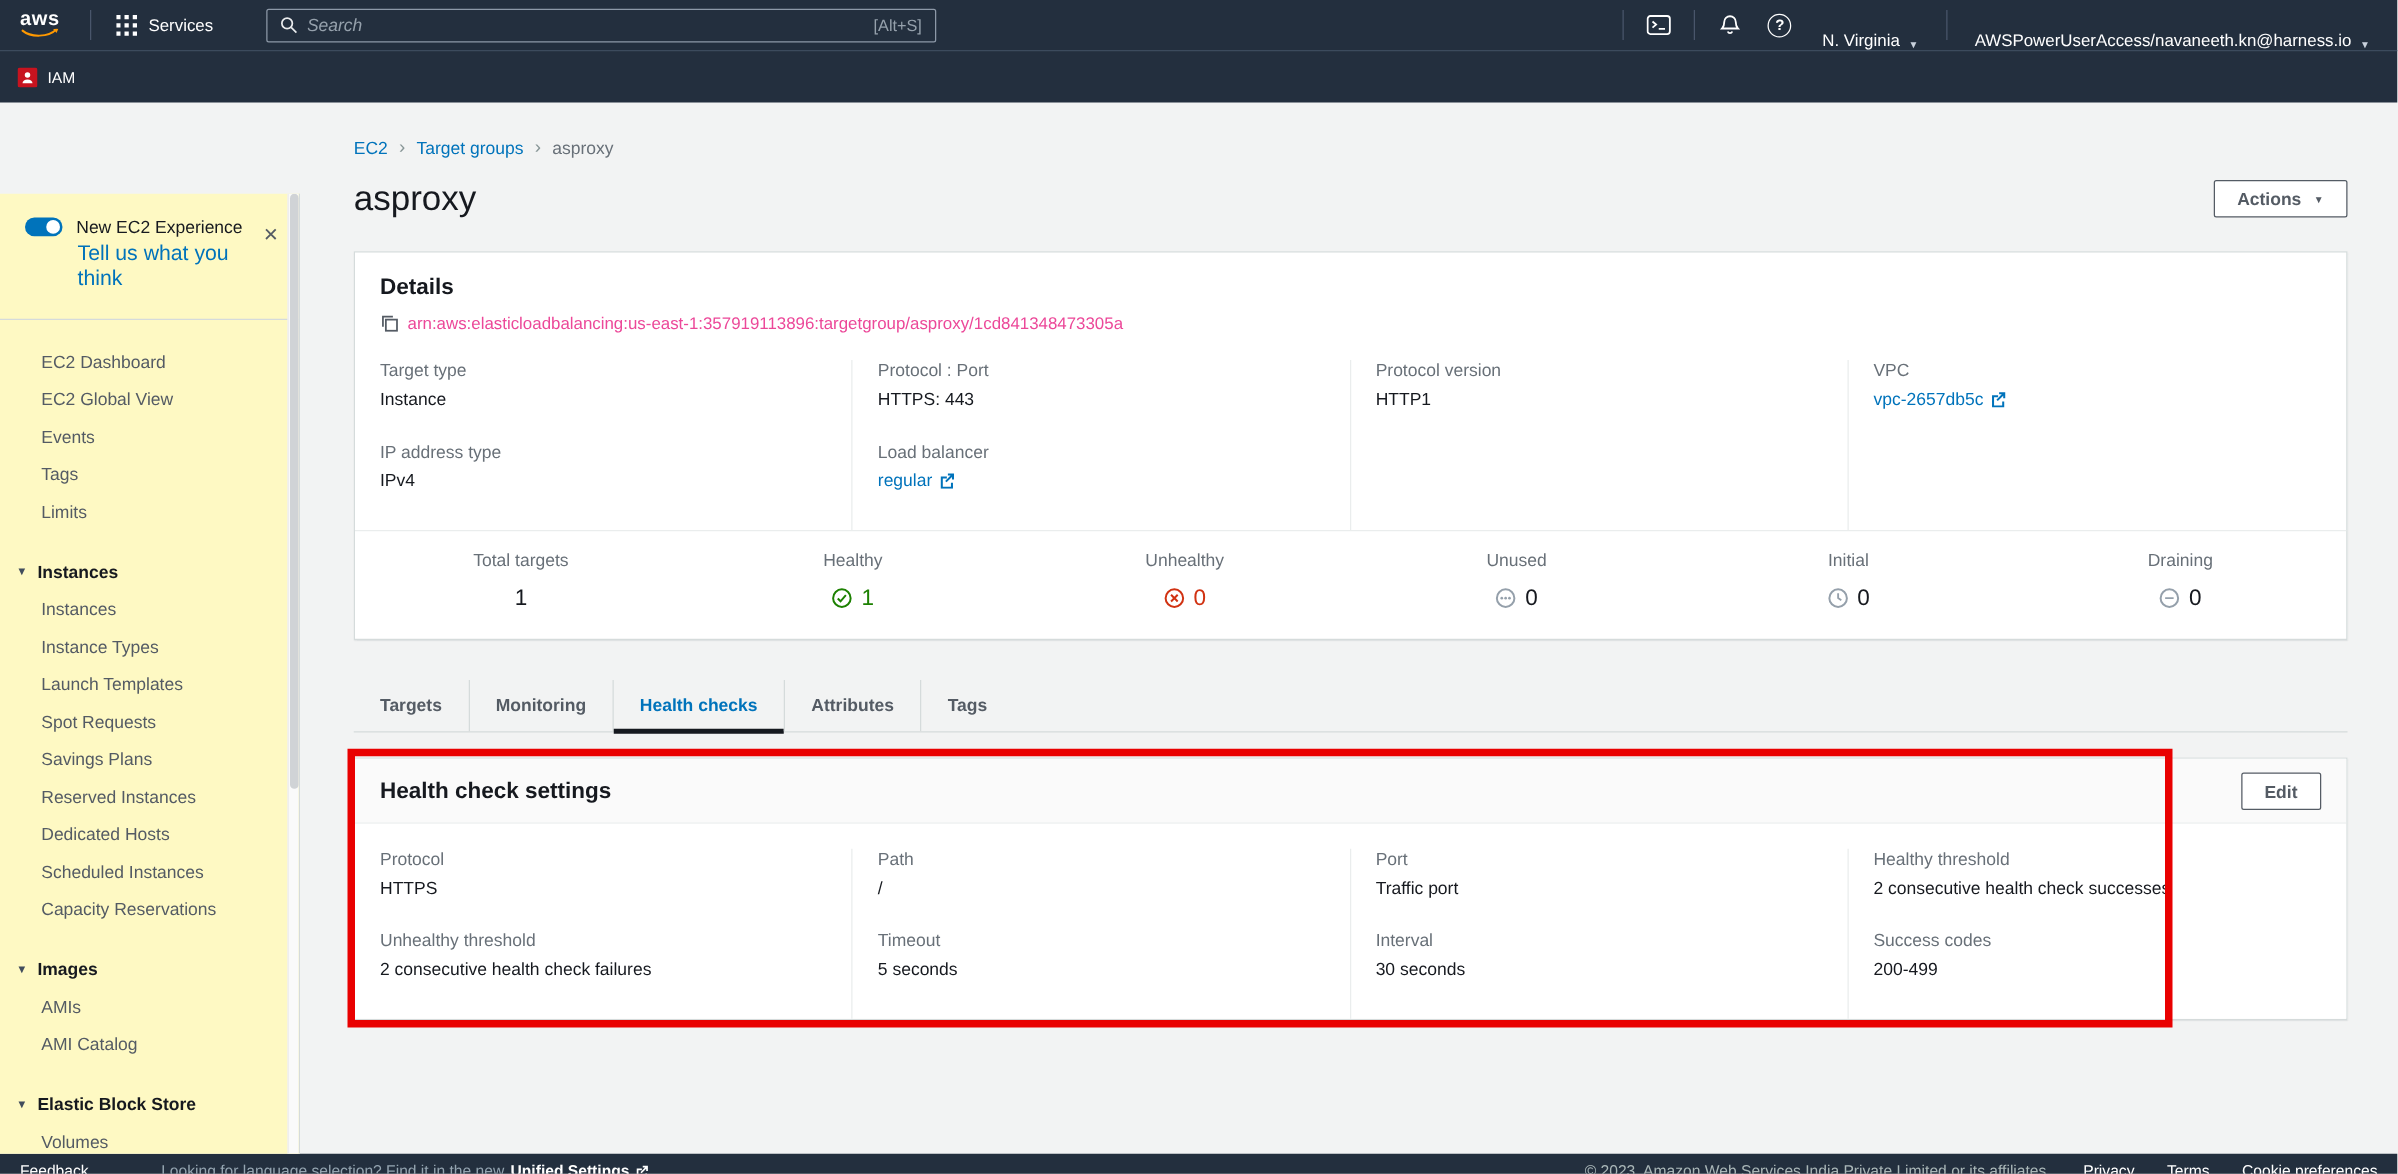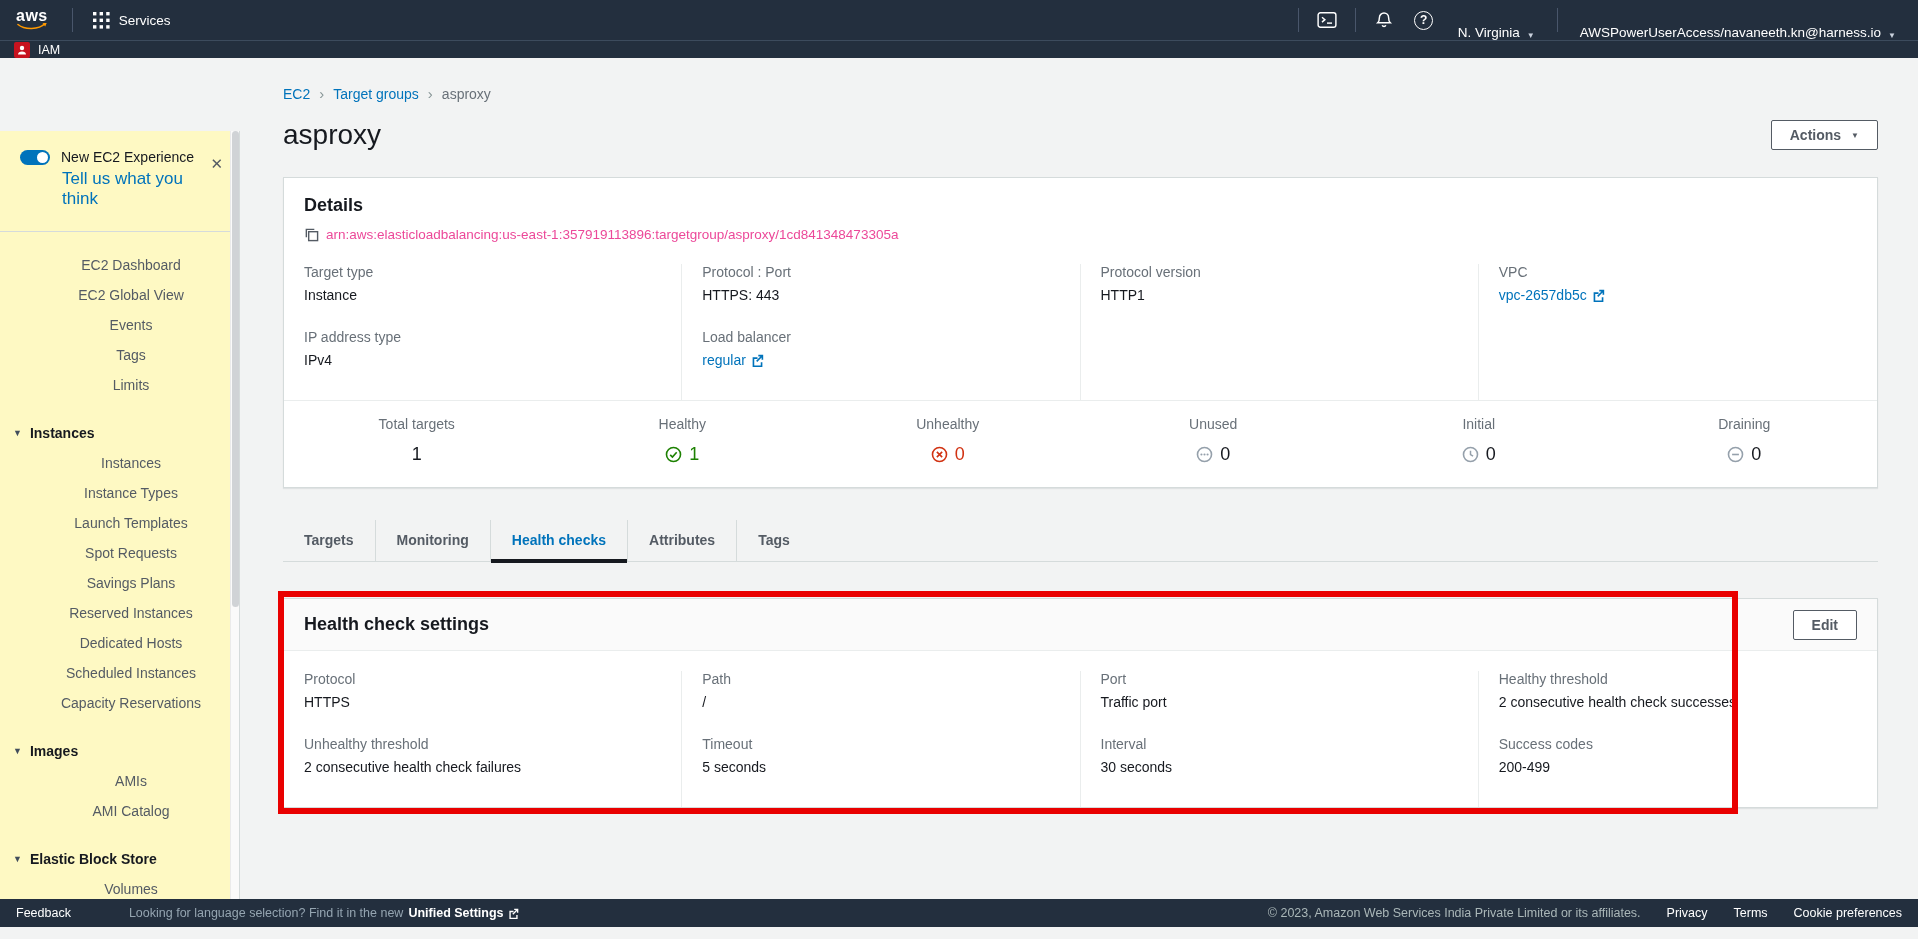--- a/index.html
+++ b/index.html
@@ -17,41 +17,41 @@
   .search-box input { flex:1; background:transparent; border:none; outline:none; color:#fff; font-size:14px; }
   .search-box input::placeholder { color:#95a0ab; font-style:italic; }
   .search-shortcut { color:#95a0ab; font-size:13px; }
   .topnav-right { position:absolute; right:10px; top:0; height:40px; display:flex; align-items:center; gap:4px; }
   .icon-btn { width:36px; height:40px; display:flex; align-items:center; justify-content:center; cursor:pointer; }
   .help-circle { width:19px; height:19px; border:1.5px solid #fff; border-radius:50%; color:#fff; font-size:12px; font-weight:bold; display:flex; align-items:center; justify-content:center; }
   .nav-text-btn { color:#fff; font-size:13.5px; display:flex; align-items:flex-end; gap:7px; padding:0 12px; height:40px; cursor:pointer; white-space:nowrap; }
   .caret-down { font-size:8px; color:#c9d1dc; }
 
   
-  .fav-bar { height:18px; background:#232f3e; border-top:1px solid #3c4b5d; display:flex; align-items:center; padding:0 14px; gap:8px; }
+  .fav-bar { height:42px; background:#232f3e; border-top:1px solid #3c4b5d; display:flex; align-items:center; padding:0 14px; gap:8px; }
   .fav-label { color:#fff; font-size:12.5px; }
 
   
   .body-region { display:flex; height:841px; }
 
   
   .sidebar { width:240px; position:relative; flex:none; }
   .sidebar-panel { position:absolute; top:73px; left:0; right:0; bottom:0; background:#fef9c3; border-right:1px solid #d5dbdb; overflow:hidden; }
   .sb-scrollbar { position:absolute; top:0; right:0; bottom:0; width:9px; background:#fafafa; border-left:1px solid #ebebeb; }
   .sb-thumb { position:absolute; top:0; left:1px; width:7px; height:62%; background:#d0d3d6; border-radius:4px; }
   .exp-block { padding:18px 18px 12px 20px; position:relative; }
   .exp-row { display:flex; align-items:center; gap:11px; }
   .toggle { width:30px; height:15px; border-radius:8px; background:#0073bb; position:relative; flex:none; cursor:pointer; }
   .toggle-knob { position:absolute; top:2px; right:2px; width:11px; height:11px; background:#fff; border-radius:50%; }
   .exp-label { font-size:14px; color:#16191f; }
   .exp-link { font-size:17px; color:#0073bb; margin:4px 0 0 42px; cursor:pointer; }
   .sb-close { position:absolute; right:16px; top:24px; color:#545b64; font-size:15px; cursor:pointer; }
   .sb-divider { border-bottom:1px solid #d5dbdb; margin:10px 0 0 0; }
   .sb-list { list-style:none; padding:18px 0 20px 0; }
-  .sb-item { padding:7px 10px 7px 33px; color:#545b64; font-size:14px; cursor:pointer; line-height:16px;text-align:center; }
+  .sb-item { padding:7px 10px 7px 33px; color:#545b64; font-size:14px; cursor:pointer; line-height:16px; }
   .sb-header { padding:7px 10px 7px 13px; margin-top:18px; color:#16191f; font-weight:bold; font-size:14px; display:flex; align-items:center; gap:8px; cursor:pointer; }
   .sb-header .tri { font-size:9px; color:#414d5c; }
 
   
   .main { flex:1; padding:27px 40px 0 43px; position:relative; overflow:hidden; }
   .breadcrumb { display:flex; align-items:center; gap:9px; font-size:14px; }
   .breadcrumb a { color:#0073bb; text-decoration:none; cursor:pointer; }
   .crumb-sep { color:#879596; font-size:15px; }
   .crumb-current { color:#687078; }
   .title-row { display:flex; align-items:center; justify-content:space-between; margin-top:17px; }
@@ -78,21 +78,21 @@
   .cvalue.red { color:#d13212; }
 
   
   .tabs { display:flex; margin-top:32px; border-bottom:1px solid #d5dbdb; }
   .tab { padding:12px 21px 13px 21px; font-weight:bold; color:#545b64; font-size:14px; cursor:pointer; position:relative; }
   .tab + .tab { border-left:1px solid #d5dbdb; }
   .tab.active { color:#0073bb; }
   .tab.active::after { content:''; position:absolute; left:0; right:0; bottom:-2px; height:4px; background:#16191f; }
 
   
-  .hc-wrapper { margin-top:36px; position:relative; }
+  .hc-wrapper { margin-top:20px; position:relative; }
   .hc-header { height:52px; display:flex; align-items:center; justify-content:space-between; padding:0 20px; background:#fafafa; border-bottom:1px solid #eaeded; }
   .hc-heading { font-size:18px; font-weight:bold; }
   .hc-grid { display:grid; grid-template-columns:1fr 1fr 1fr 1fr; padding-top:20px; background:#fff; }
   .annotation-rect { position:absolute; left:-5px; top:-7px; width:1460px; height:calc(100% + 13px); border:6px solid #e90000; pointer-events:none; z-index:5; }
 
   
   .footer { height:28px; background:#232f3e; display:flex; align-items:center; padding:0 16px; font-size:12.5px; color:#fff; }
   .footer .feedback { cursor:pointer; }
   .lang-note { margin-left:58px; color:#95a5b1; display:flex; align-items:center; gap:5px; }
   .lang-link { color:#fff; font-weight:bold; display:inline-flex; align-items:center; gap:4px; cursor:pointer; }
@@ -120,20 +120,28 @@
           <rect x="13.2" y="0" width="3.4" height="3.4"></rect>
           <rect x="0" y="6.6" width="3.4" height="3.4"></rect>
           <rect x="6.6" y="6.6" width="3.4" height="3.4"></rect>
           <rect x="13.2" y="6.6" width="3.4" height="3.4"></rect>
           <rect x="0" y="13.2" width="3.4" height="3.4"></rect>
           <rect x="6.6" y="13.2" width="3.4" height="3.4"></rect>
           <rect x="13.2" y="13.2" width="3.4" height="3.4"></rect>
         </g>
     </svg>
     <span>Services</span>
+  </div>
+  <div class="search-box">
+    <svg width="14" height="14" viewBox="0 0 16 16">
+        <circle cx="6.5" cy="6.5" r="4.8" fill="none" stroke="#e9ebed" stroke-width="1.6"></circle>
+        <path d="M10.2 10.2L15 15" stroke="#e9ebed" stroke-width="1.6"></path>
+      </svg>
+    <input type="text" placeholder="Search" style="">
+    <span class="search-shortcut">[Alt+S]</span>
   </div>
   <div class="topnav-right">
     <div class="nav-divider"></div>
     <div class="icon-btn">
       <svg width="20" height="18" viewBox="0 0 18 16" fill="none" stroke="#fff" stroke-width="1.3">
           <rect x="1" y="1.5" width="16" height="13" rx="2"></rect>
           <path d="M4.5 5.5l2.6 2.2-2.6 2.2"></path>
           <path d="M9 10.8h4.5"></path>
         </svg>
     </div>

